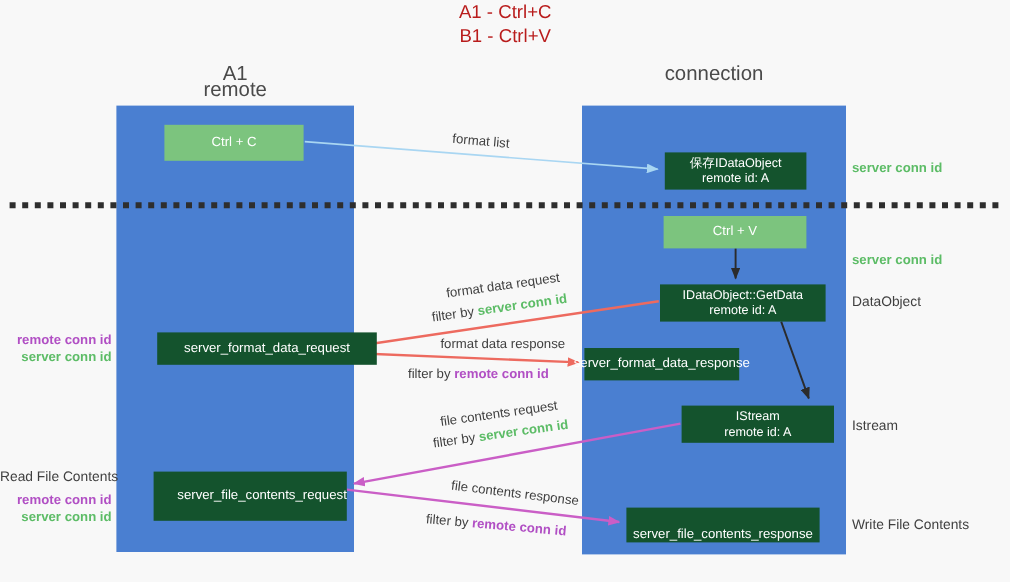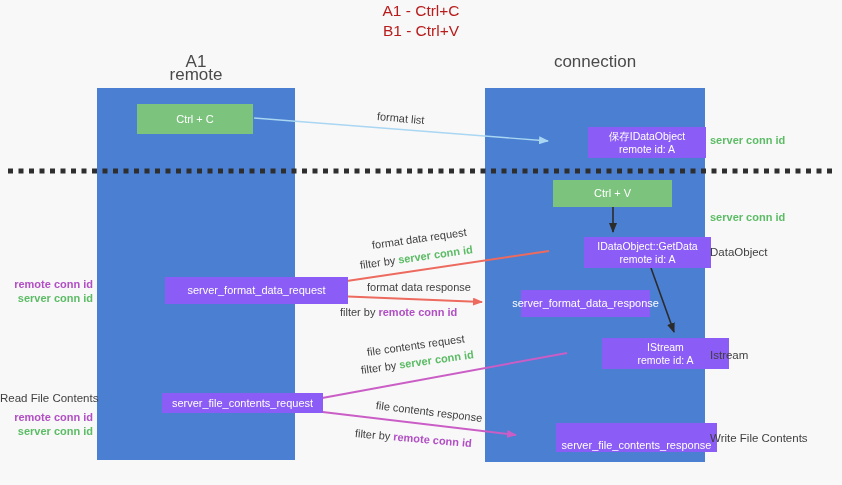--- a/index.html
+++ b/index.html
@@ -14,21 +14,21 @@
 
   .col{position:absolute;background:#4a7fd1;z-index:1;}
   #col-left{left:97px;top:88px;width:198px;height:372px;}
   #col-right{left:485px;top:88px;width:220px;height:374px;}
 
   svg.overlay{position:absolute;left:0;top:0;z-index:2;}
 
   .box{position:absolute;z-index:3;display:flex;flex-direction:column;align-items:center;
        justify-content:center;color:#fff;font-size:11px;text-align:center;line-height:13px;}
   .box.green{background:#7cc47e;}
-  .box.orange{background:#8b5cf6;margin-left:34px;}
+  .box.orange{background:#14532d;}
   .box .l2{font-size:10.5px;}
 
   .elabel{position:absolute;z-index:3;font-size:11px;color:#3f3f3f;white-space:nowrap;transform-origin:left center;}
   .tgreen{color:#5cbc66;font-weight:bold;}
   .tpurple{color:#b14fc4;font-weight:bold;}
   .fb{margin-right:3px;}
 
   .sidelabel{position:absolute;z-index:3;font-size:11px;white-space:nowrap;line-height:14px;}
   .side-left{left:0;width:93px;text-align:right;}
   .side-right{left:710px;text-align:left;}
@@ -94,39 +94,39 @@
 
   <div class="box orange" style="left:554px;top:127px;width:118px;height:31px;">
     <div class="l2">保存IDataObject</div>
     <div class="l2">remote id: A</div>
   </div>
 
   <div class="box green" style="left:553px;top:180px;width:119px;height:27px;">
     <div>Ctrl + V</div>
   </div>
 
-  <div class="box orange" style="left:550px;top:237px;width:127px;height:31px;">
+  <div class="box orange" style="left:550px;top:237px;width:138px;height:31px;">
     <div class="l2">IDataObject::GetData</div>
     <div class="l2">remote id: A</div>
   </div>
 
   <div class="box orange" style="left:131px;top:277px;width:183px;height:27px;">
     <div>server_format_data_request</div>
   </div>
 
   <div class="box orange" style="left:487px;top:290px;width:129px;height:27px;">
     <div>server_format_data_response</div>
   </div>
 
   <div class="box orange" style="left:568px;top:338px;width:127px;height:31px;">
     <div class="l2">IStream</div>
     <div class="l2">remote id: A</div>
   </div>
 
-  <div class="box orange" style="left:128px;top:393px;width:161px;height:20px;">
+  <div class="box orange" style="left:128px;top:393px;width:161px;height:41px;align-items:flex-end;">
     <div>server_file_contents_request</div>
   </div>
 
   <div class="box orange" style="left:522px;top:423px;width:161px;height:29px;justify-content:flex-end;">
     <div>server_file_contents_response</div>
   </div>
 
   <div class="elabel" style="left:377px;top:110px;transform:rotate(5deg);">format list</div>
 
   <div class="elabel" style="left:372px;top:239px;transform:rotate(-8deg);">format data request</div>

